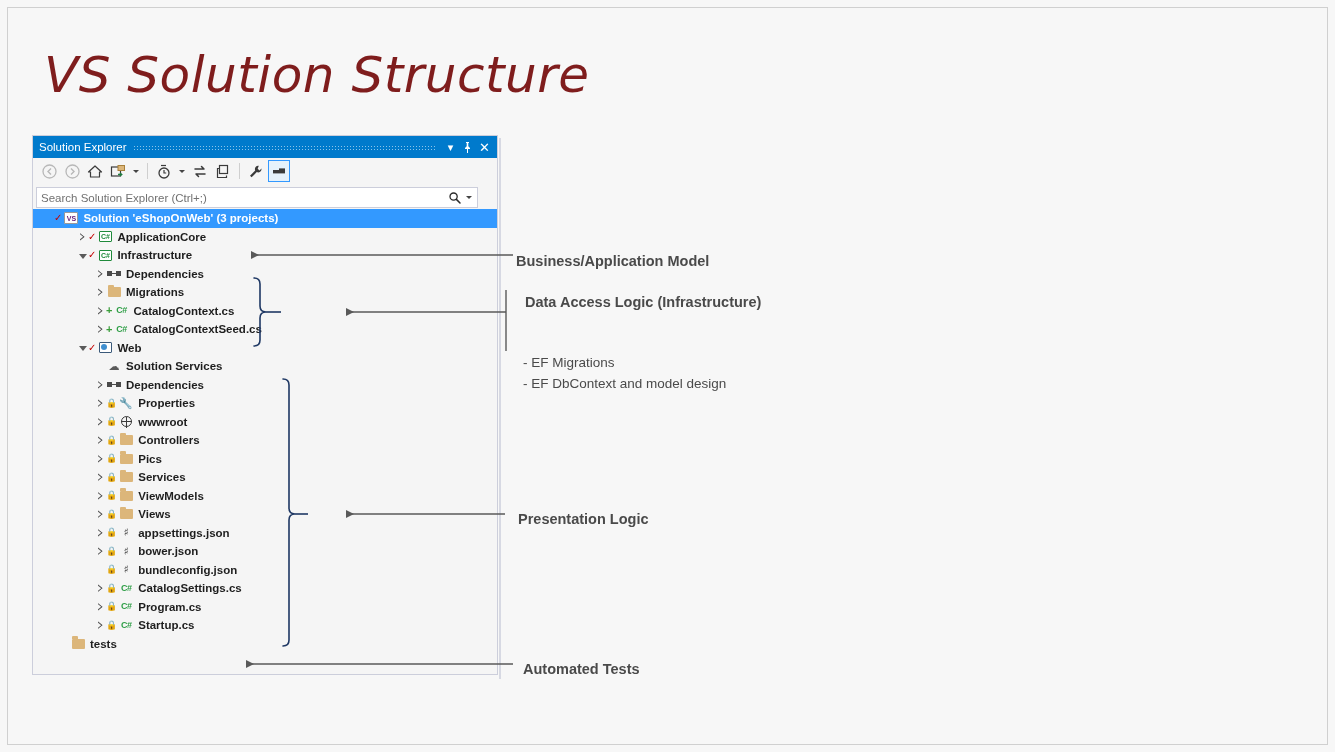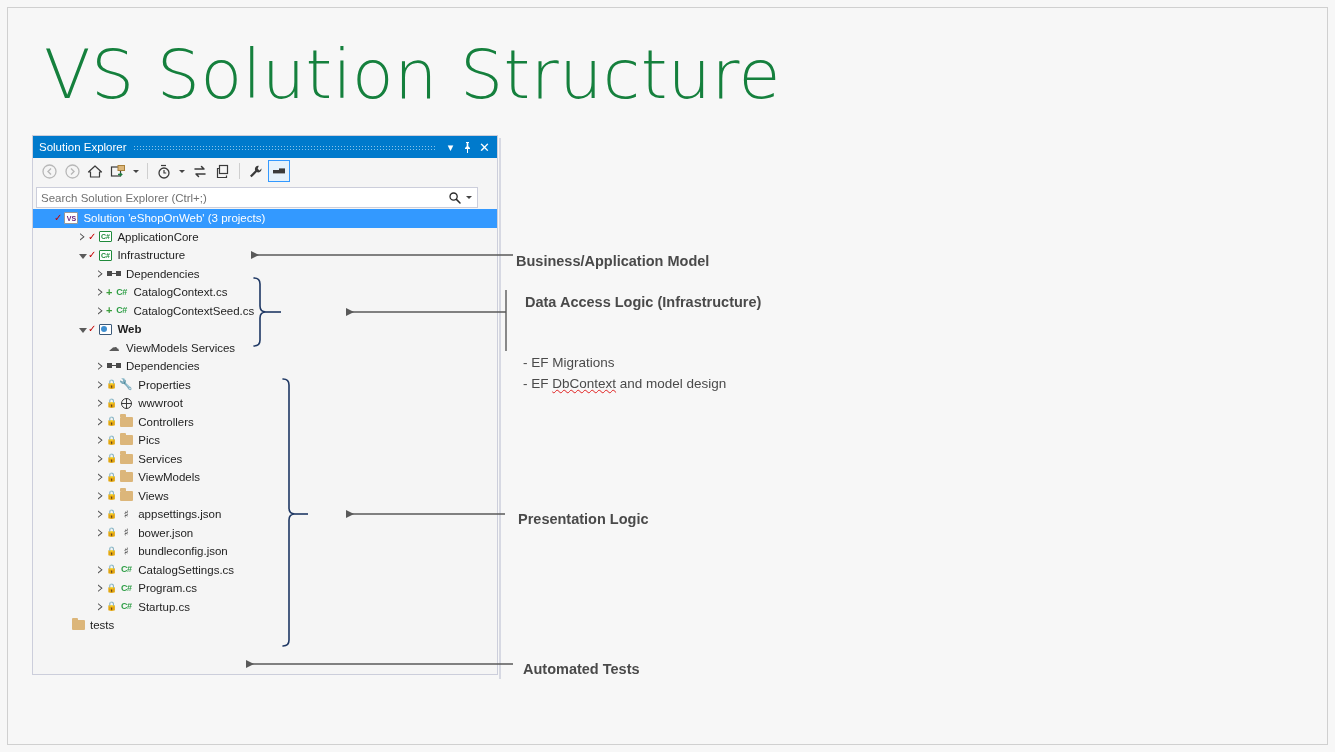--- a/index.html
+++ b/index.html
@@ -11,23 +11,24 @@
     overflow:hidden;
     position:relative;
   }
   #slide{
     position:absolute;left:7px;top:7px;width:1321px;height:738px;
     background:#f7f7f7;border:1px solid #d0d0d0;box-sizing:border-box;
   }
   
   #page-title{
     position:absolute;left:36px;top:36px;
-    font-size:68px;line-height:62px;font-weight:300;
-    color:#15803d;letter-spacing:0.5px;white-space:nowrap;
+    font-size:50px;line-height:62px;font-weight:300;
+    color:#7f1d1d;letter-spacing:0.5px;white-space:nowrap;
     font-family:"DejaVu Sans","Liberation Sans",sans-serif;
+    font-style:italic;
   }
   
   #se-window{
     position:absolute;left:24px;top:127px;width:466px;height:540px;
     background:#f5f5f5;border:1px solid #cccedb;box-sizing:border-box;
   }
   #se-titlebar{
     height:22px;background:#007acc;color:#fff;
     display:flex;align-items:center;position:relative;
   }
@@ -94,21 +95,21 @@
   }
   .tri-open{
     width:0;height:0;border-left:4px solid transparent;border-right:4px solid transparent;
     border-top:5px solid #5a5a5a;margin-top:2px;
   }
   .check{color:#c00000;font-size:10px;font-weight:bold;margin-right:1px;line-height:1;}
   .icon{
     width:16px;height:15px;flex:0 0 16px;display:inline-flex;
     align-items:center;justify-content:center;margin-right:3px;position:relative;
   }
-  .lbl{padding-left:1px;}
+  .lbl{padding-left:1px;font-weight:bold;}
   .bold{font-weight:bold;}
   
   .folder{
     width:13px;height:10px;background:#dcb67a;border-radius:1px;position:relative;
   }
   .folder::before{
     content:"";position:absolute;left:0;top:-2.5px;width:6px;height:3px;
     background:#dcb67a;border-radius:1px 1px 0 0;
   }
   .folder-open{
@@ -175,21 +176,21 @@
   .wrench{font-size:11px;color:#3b3b3b;line-height:1;}
   .cloud{font-size:11px;color:#5a5a5a;line-height:1;}
   
   .anno-title{
     position:absolute;font-size:14.5px;font-weight:bold;color:#4a4a4a;white-space:nowrap;text-align:center;
   }
   .anno-sub{
     position:absolute;font-size:13.5px;color:#4a4a4a;white-space:nowrap;margin-top:40px;
   }
   .squiggle{
-    text-decoration:underline;text-decoration-style:wavy;text-decoration-color:#e02020;
+    text-decoration-style:wavy;text-decoration-color:#e02020;
     text-decoration-thickness:1px;
   }
   svg.overlay{position:absolute;left:0;top:0;width:1321px;height:738px;pointer-events:none;}
 </style>
 </head>
 <body>
 
 <div id="slide">
 
   <div id="page-title">VS Solution Structure</div>
@@ -322,20 +323,29 @@
             <span class="dep">
               <i class="depline"></i>
             </span>
           </span>
           <span class="lbl">Dependencies</span>
         </div>
         <div class="row" style="padding-left: 62px;">
           <span class="exp">
             <i class="tri-closed"></i>
           </span>
+          <span class="icon">
+            <span class="folder"></span>
+          </span>
+          <span class="lbl">Migrations</span>
+        </div>
+        <div class="row" style="padding-left: 62px;">
+          <span class="exp">
+            <i class="tri-closed"></i>
+          </span>
           <span class="plus">+</span>
           <span class="icon">
             <span class="cs-file">C#</span>
           </span>
           <span class="lbl">CatalogContext.cs</span>
         </div>
         <div class="row" style="padding-left: 62px;">
           <span class="exp">
             <i class="tri-closed"></i>
           </span>
@@ -353,21 +363,21 @@
           <span class="icon">
             <span class="webproj"></span>
           </span>
           <span class="lbl bold">Web</span>
         </div>
         <div class="row" style="padding-left: 62px;">
           <span class="exp"></span>
           <span class="icon">
             <span class="cloud">☁</span>
           </span>
-          <span class="lbl">ViewModels Services</span>
+          <span class="lbl">Solution Services</span>
         </div>
         <div class="row" style="padding-left: 62px;">
           <span class="exp">
             <i class="tri-closed"></i>
           </span>
           <span class="icon">
             <span class="dep">
               <i class="depline"></i>
             </span>
           </span>

